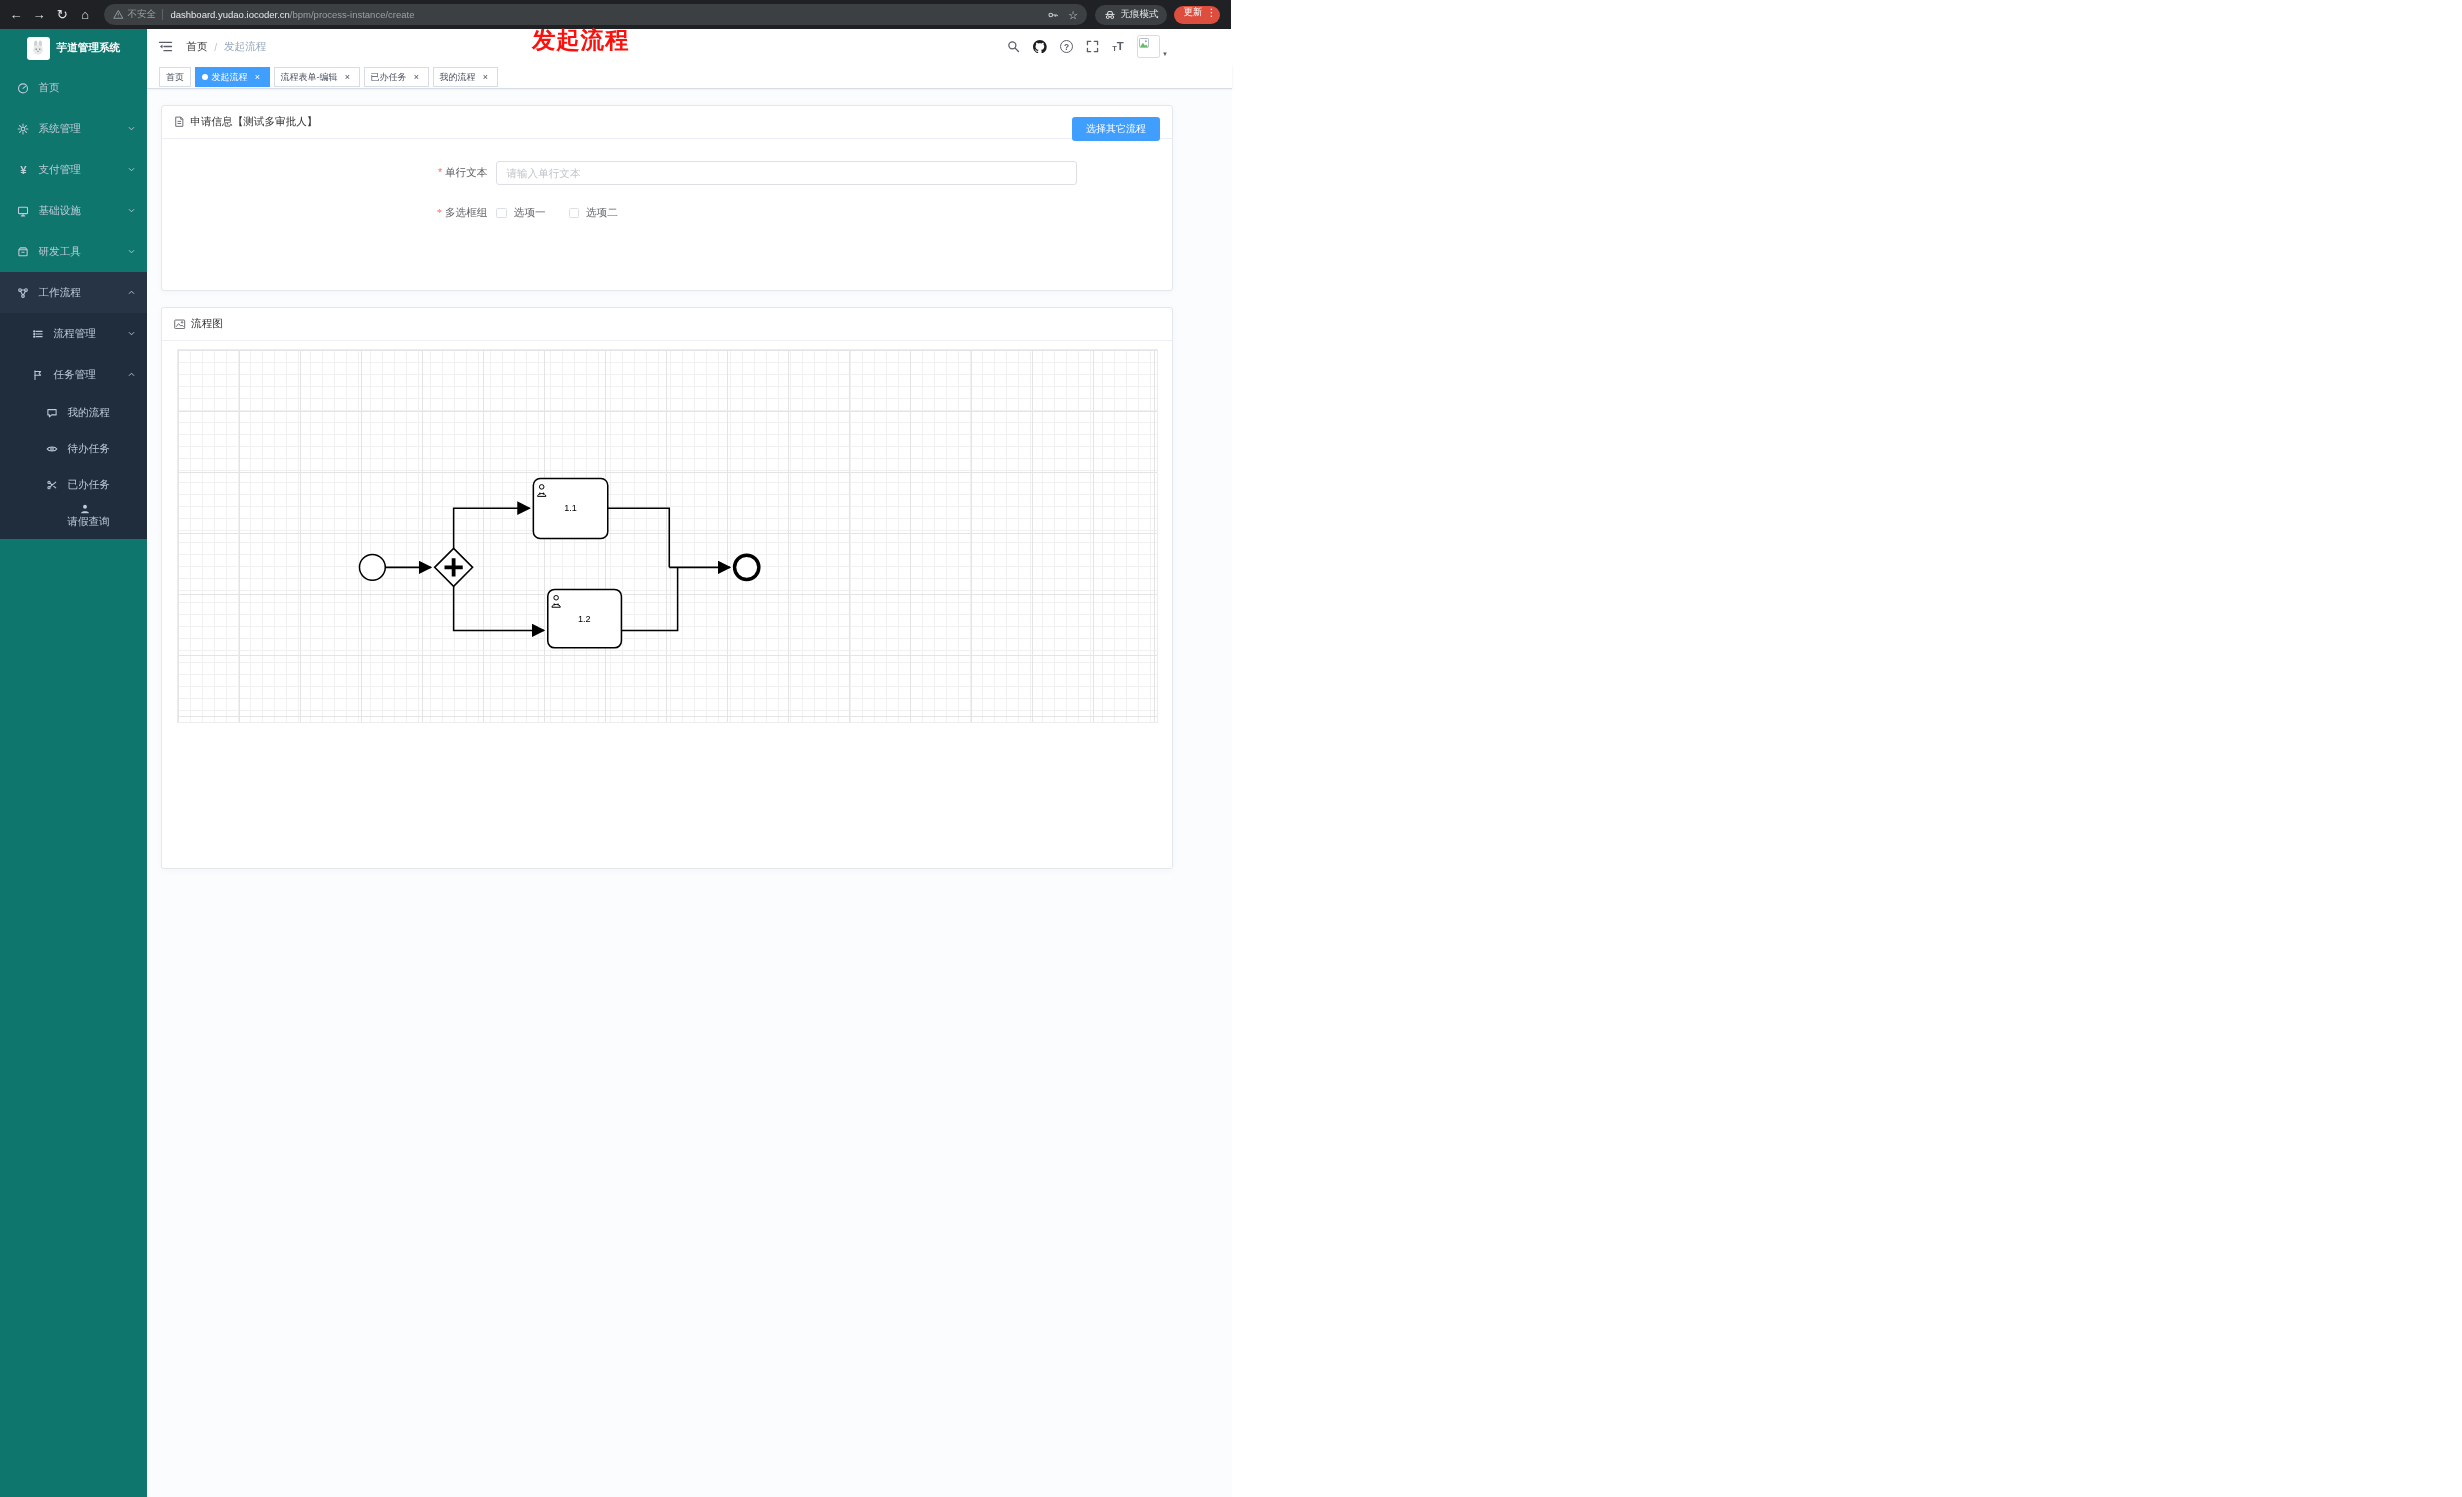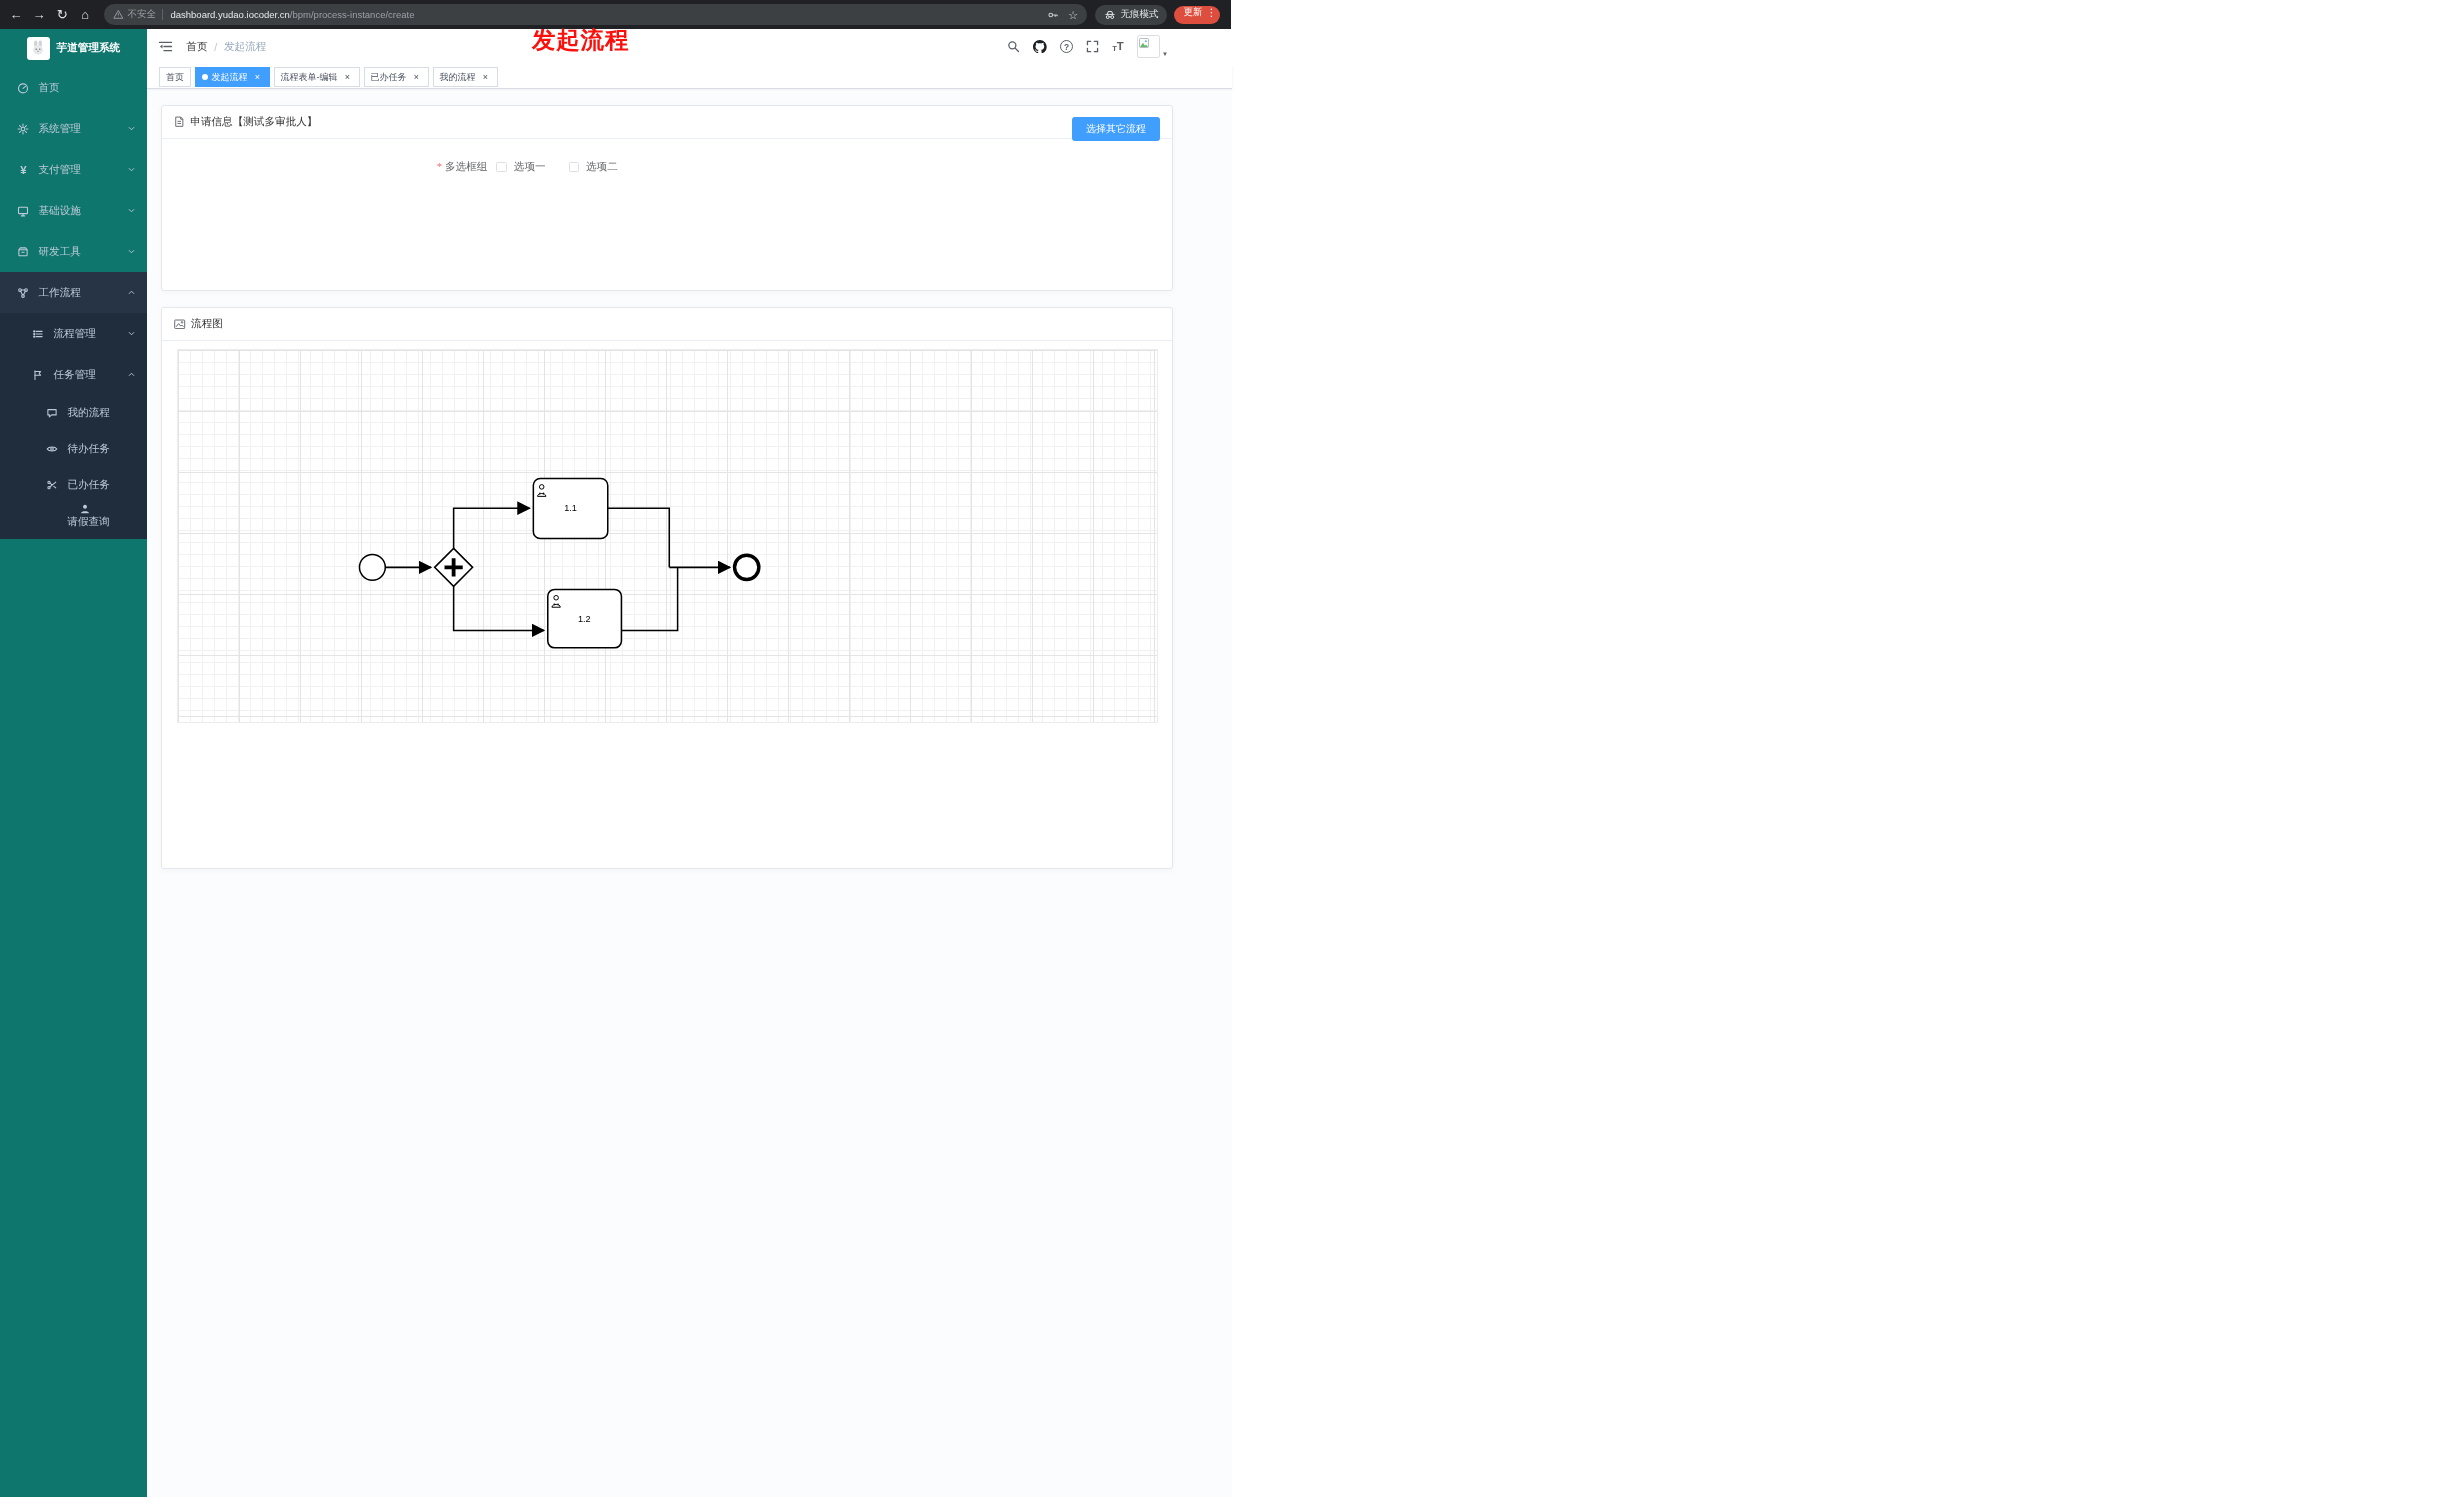--- a/index.html
+++ b/index.html
@@ -423,20 +423,24 @@
           <svg width="10.6" height="11.4" viewBox="0 0 14 16" fill="none" stroke="#606266" stroke-width="1.3">
             <path d="M2 1.5h7l3 3v10H2z"></path>
               <path d="M9 1.5v3h3"></path>
               <path d="M4.5 7.5h5M4.5 10.5h5"></path>
           </svg>
         </span>
         <span>申请信息【测试多审批人】</span>
       </div>
       <button class="choose-btn">选择其它流程</button>
 
+      <div class="form-row row1">
+        <span class="f-label"><span class="req">*</span><span>单行文本</span></span>
+        <input class="f-input" type="text" placeholder="请输入单行文本" style="">
+      </div>
 
       <div class="form-row row2">
         <span class="f-label"><span class="req">*</span><span>多选框组</span></span>
         <span class="cbx-group">
           <span class="cbx">
             <span class="box"></span>
             <span>选项一</span>
           </span>
           <span class="cbx">
             <span class="box"></span>

